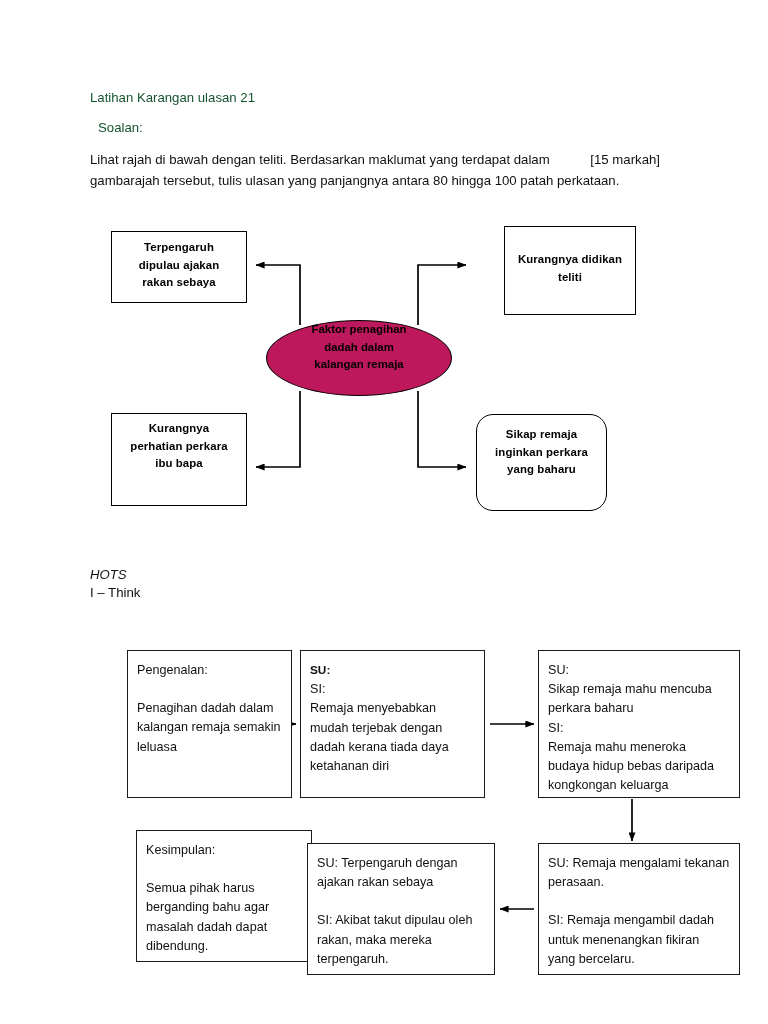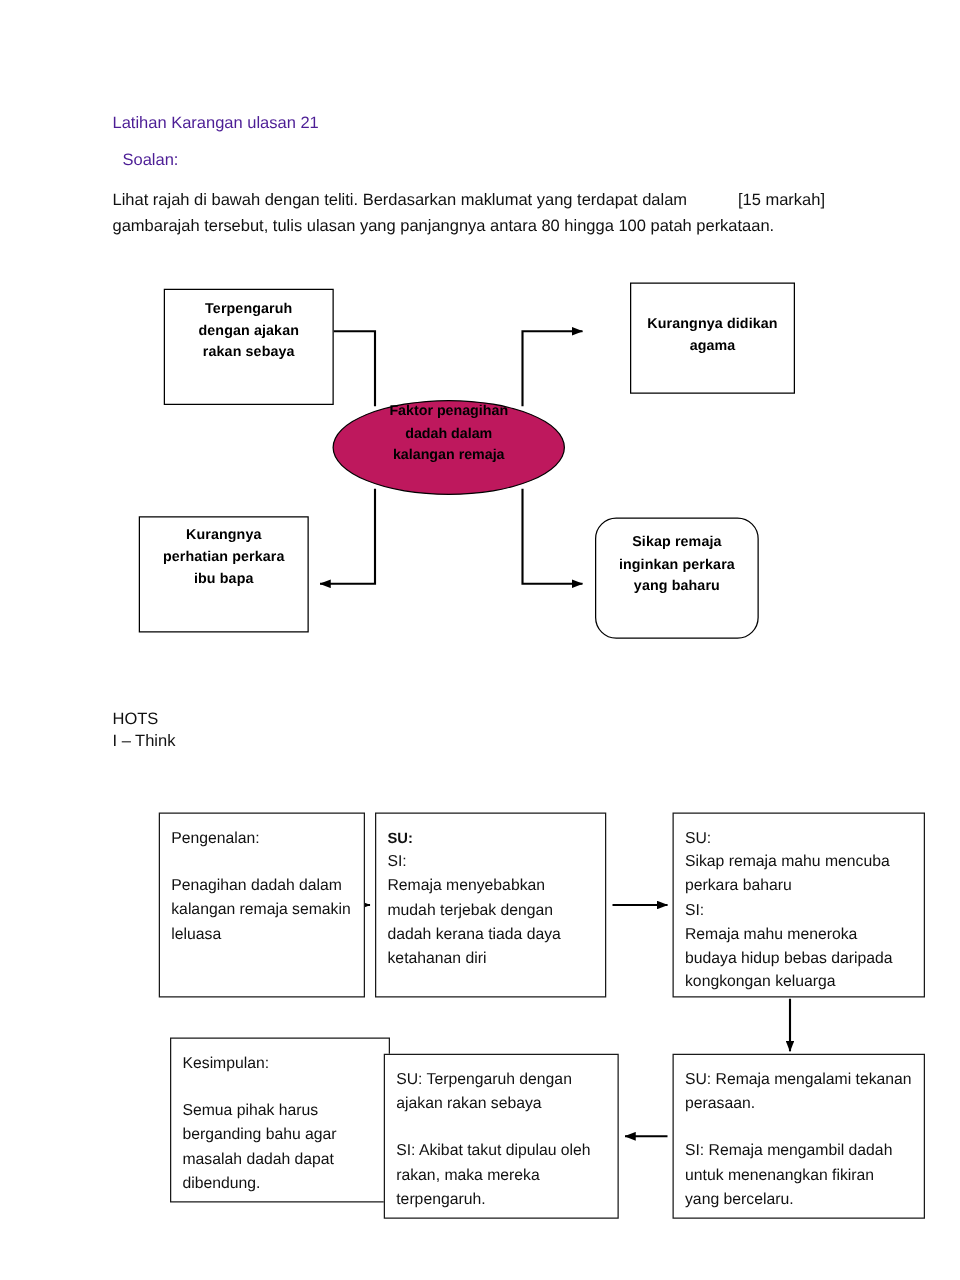--- a/index.html
+++ b/index.html
@@ -22,21 +22,21 @@
     inset: 0;
     width: 768px;
     height: 1024px;
   }
 
   
   .head-line {
     position: absolute;
     font-size: 13.2px;
     line-height: 1.25;
-    color: #4c1d95;
+    color: #14532d;
     white-space: pre;
   }
   #title-line   { left: 90px; top: 90px; }
   #soalan-line  { left: 98px; top: 120px; }
 
   .instr {
     position: absolute;
     left: 90px;
     top: 149px;
     width: 570px;
@@ -64,21 +64,21 @@
     box-sizing: border-box;
     background: #ffffff;
     font-size: 11.4px;
     font-weight: bold;
     line-height: 17.5px;
     text-align: center;
     letter-spacing: 0.1px;
   }
   .dbox .inner { padding: 0 6px; }
 
-  #dbox-peers    { left: 111px; top: 231px; width: 136px; height: 93px; margin-left: 20px; }
+  #dbox-peers    { left: 111px; top: 231px; width: 136px; height: 72px; }
   #dbox-peers .inner   { padding-top: 7px; }
   #dbox-religion { left: 476px; top: 226px; width: 132px; height: 89px; margin-left: 28px; }
   #dbox-religion .inner{ padding-top: 24px; }
   #dbox-parents  { left: 111px; top: 413px; width: 136px; height: 93px; }
   #dbox-parents .inner { padding-top: 6px; }
   #dbox-new      { left: 476px; top: 414px; width: 131px; height: 97px; border-radius: 17px; }
   #dbox-new .inner     { padding-top: 11px; }
 
   #ellipse-center {
     position: absolute;
@@ -101,21 +101,21 @@
   }
 
   
   .hots-line {
     position: absolute;
     left: 90px;
     font-size: 13.2px;
     line-height: 1.25;
     color: #111111;
   }
-  #hots-1 { top: 567px; }
+  #hots-1 { top: 567px; font-style: italic; }
   #hots-2 { top: 585px; }
 
   
   .fbox {
     position: absolute;
     border: 1.5px solid #1a1a1a;
     box-sizing: border-box;
     background: #ffffff;
     font-size: 12.6px;
     line-height: 19.2px;
@@ -168,29 +168,29 @@
     <line x1="632" y1="799" x2="632" y2="841" stroke="#000000" stroke-width="1.7" marker-end="url(#arrowhead)"></line>
 
     <line x1="534" y1="909" x2="500" y2="909" stroke="#000000" stroke-width="1.7" marker-end="url(#arrowhead)"></line>
 
     <line x1="303" y1="909" x2="272" y2="909" stroke="#000000" stroke-width="1.7" marker-end="url(#arrowhead)"></line>
   </svg>
 
   <div class="dbox" id="dbox-peers">
     <div class="inner">
       <div>Terpengaruh</div>
-      <div>dengan ajakan</div>
+      <div>dipulau ajakan</div>
       <div>rakan sebaya</div>
     </div>
   </div>
 
   <div class="dbox" id="dbox-religion">
     <div class="inner">
       <div>Kurangnya didikan</div>
-      <div>agama</div>
+      <div>teliti</div>
     </div>
   </div>
 
   <div class="dbox" id="dbox-parents">
     <div class="inner">
       <div>Kurangnya</div>
       <div>perhatian perkara</div>
       <div>ibu bapa</div>
     </div>
   </div>

